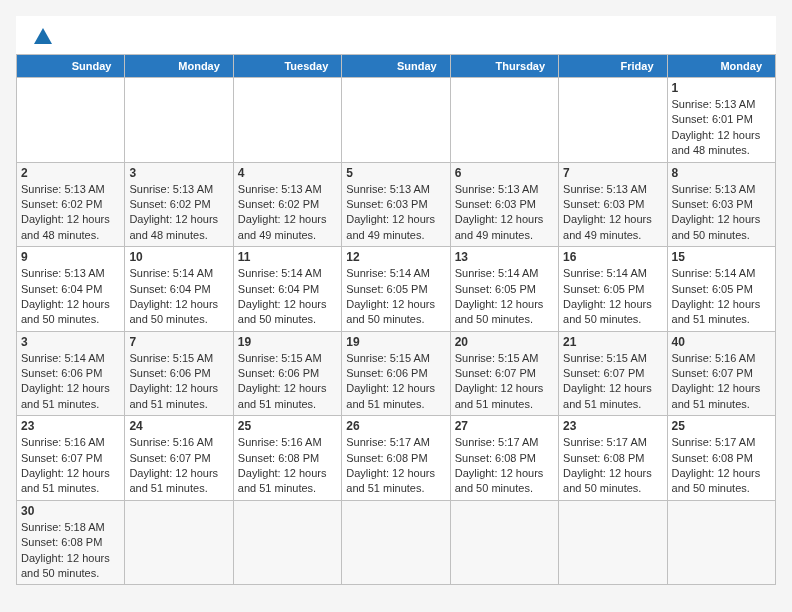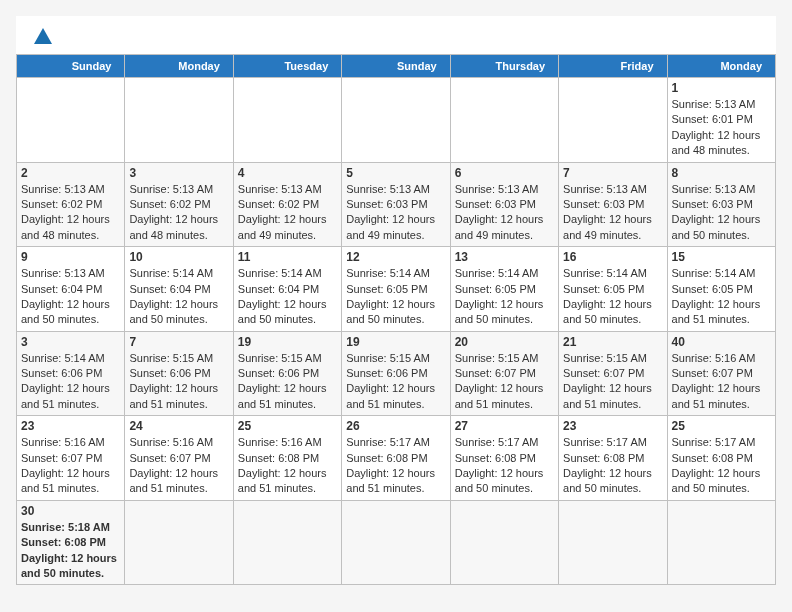--- a/index.html
+++ b/index.html
@@ -314,21 +314,21 @@
           <td>
             <span class="day-number">25</span>
             <div class="day-info" style="white-space: pre-line;">Sunrise: 5:17 AM
 Sunset: 6:08 PM
 Daylight: 12 hours and 50 minutes.</div>
           </td>
         </tr>
         <tr class="row-last">
           <td>
             <span class="day-number">30</span>
-            <div class="day-info" style="white-space: pre-line; font-weight: bold;">Sunrise: 5:18 AM
+            <div class="day-info" style="white-space: pre-line;">Sunrise: 5:18 AM
 Sunset: 6:08 PM
 Daylight: 12 hours and 50 minutes.</div>
           </td>
           <td class="empty-cell"></td>
           <td class="empty-cell"></td>
           <td class="empty-cell"></td>
           <td class="empty-cell"></td>
           <td class="empty-cell"></td>
           <td class="empty-cell"></td>
         </tr>

